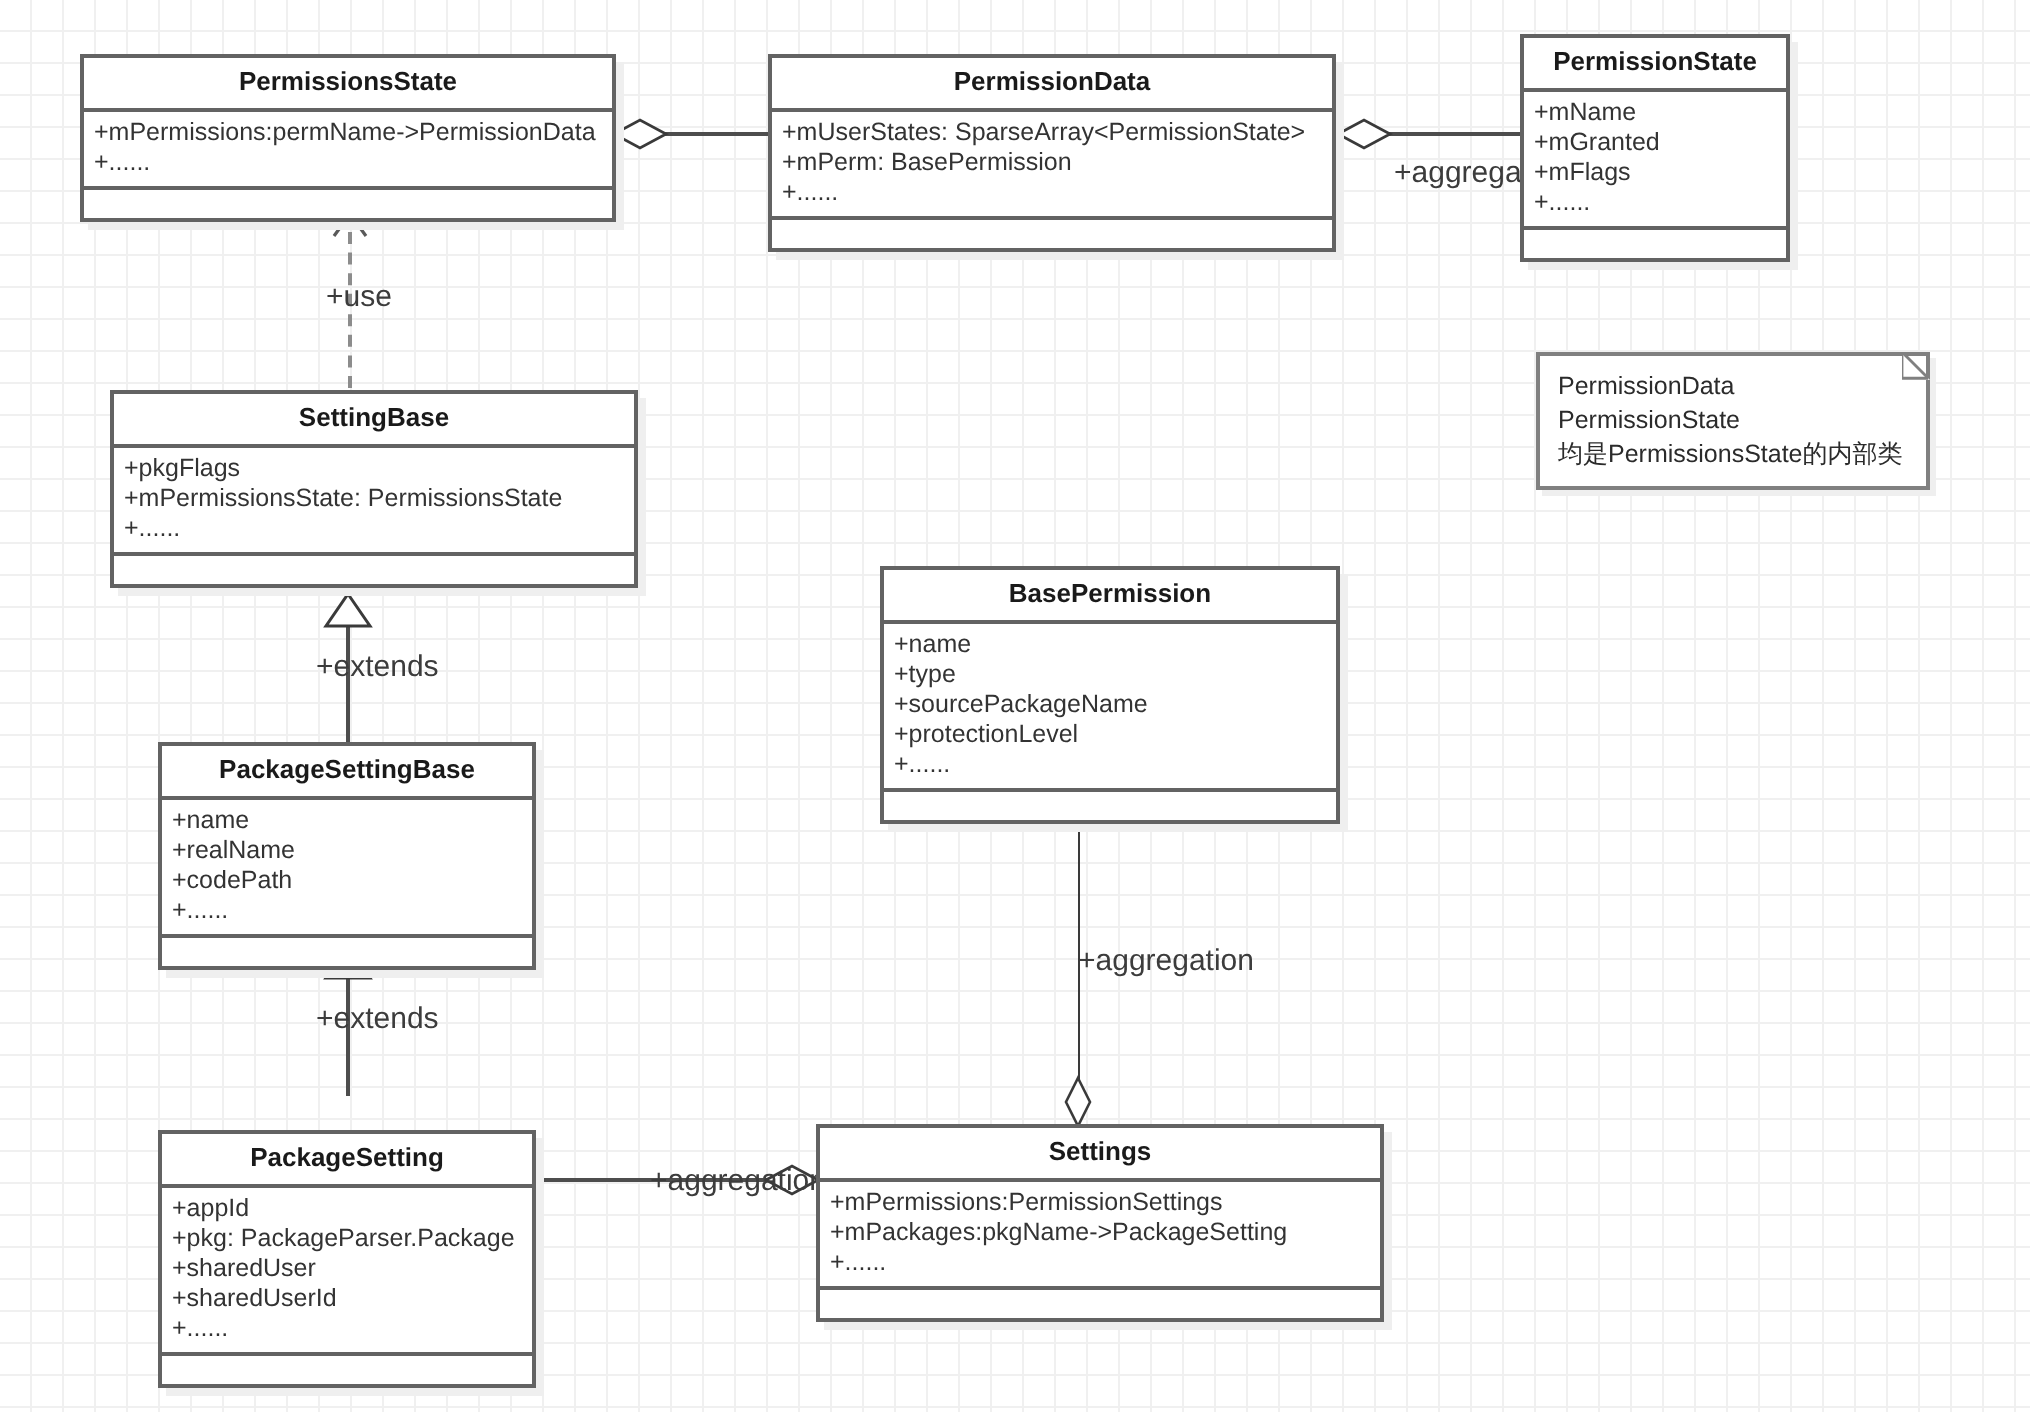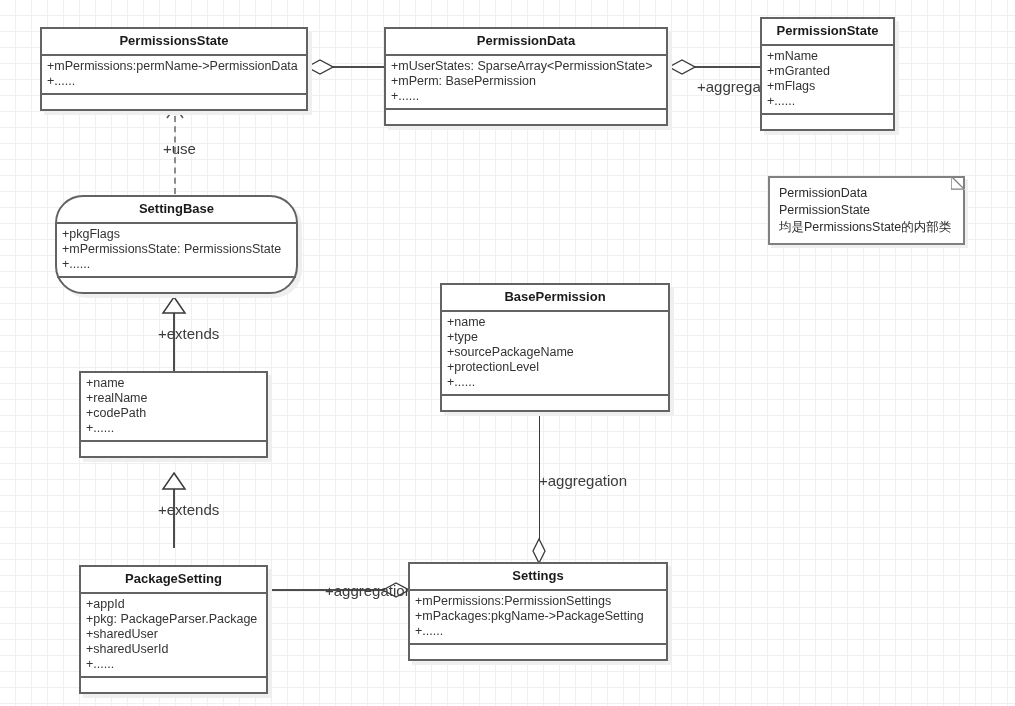--- a/index.html
+++ b/index.html
@@ -173,31 +173,32 @@
     <div class="cls-title">PermissionState</div>
     <div class="cls-attrs">
       <div class="cls-attr">+mName</div>
       <div class="cls-attr">+mGranted</div>
       <div class="cls-attr">+mFlags</div>
       <div class="cls-attr">+......</div>
     </div>
     <div class="cls-ops"></div>
   </div>
 
-  <div class="uml-class" style="left:55px; top:195px; width:243px;border-radius:28px;">
+  <div class="uml-class" style="left:55px; top:195px; width:264px;">
     <div class="cls-title">SettingBase</div>
     <div class="cls-attrs">
       <div class="cls-attr">+pkgFlags</div>
       <div class="cls-attr">+mPermissionsState: PermissionsState</div>
       <div class="cls-attr">+......</div>
     </div>
     <div class="cls-ops"></div>
   </div>
 
   <div class="uml-class" style="left:79px; top:371px; width:189px;">
+    <div class="cls-title">PackageSettingBase</div>
     <div class="cls-attrs">
       <div class="cls-attr">+name</div>
       <div class="cls-attr">+realName</div>
       <div class="cls-attr">+codePath</div>
       <div class="cls-attr">+......</div>
     </div>
     <div class="cls-ops"></div>
   </div>
 
   <div class="uml-class" style="left:79px; top:565px; width:189px;">
@@ -217,21 +218,21 @@
     <div class="cls-attrs">
       <div class="cls-attr">+name</div>
       <div class="cls-attr">+type</div>
       <div class="cls-attr">+sourcePackageName</div>
       <div class="cls-attr">+protectionLevel</div>
       <div class="cls-attr">+......</div>
     </div>
     <div class="cls-ops"></div>
   </div>
 
-  <div class="uml-class" style="left:408px; top:562px; width:260px;">
+  <div class="uml-class" style="left:408px; top:562px; width:284px;">
     <div class="cls-title">Settings</div>
     <div class="cls-attrs">
       <div class="cls-attr">+mPermissions:PermissionSettings</div>
       <div class="cls-attr">+mPackages:pkgName-&gt;PackageSetting</div>
       <div class="cls-attr">+......</div>
     </div>
     <div class="cls-ops"></div>
   </div>
 
   <div class="uml-note" style="left:768px; top:176px; width:197px;">

